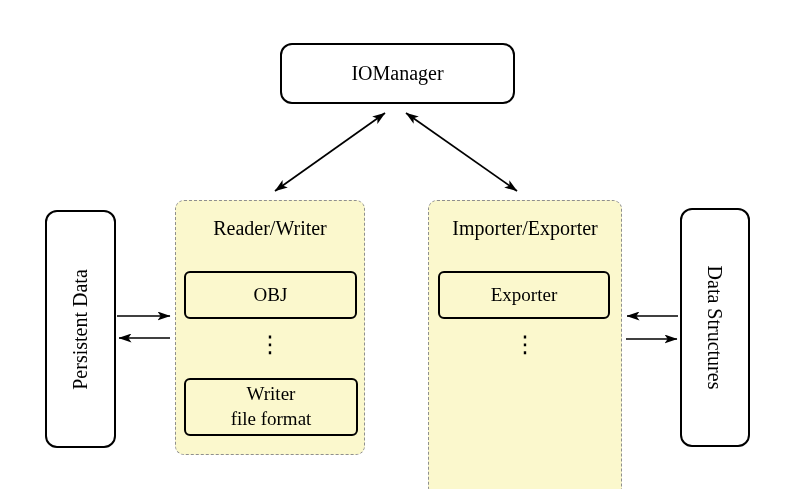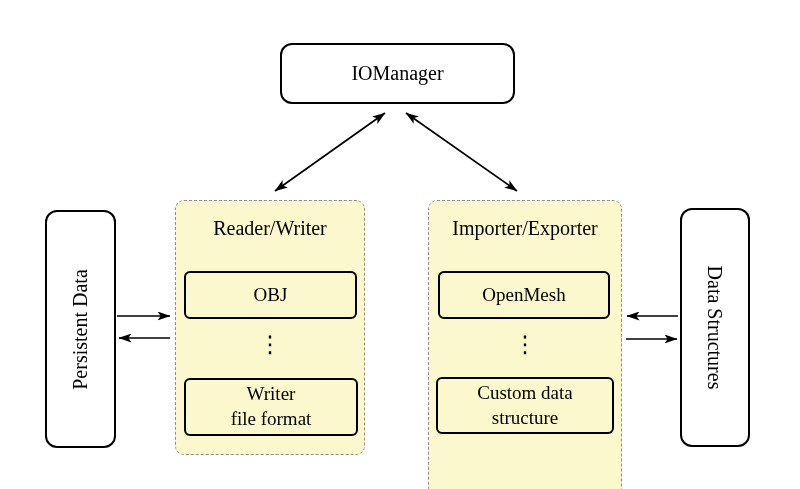--- a/index.html
+++ b/index.html
@@ -117,22 +117,18 @@
     <div class="ellipsis">⋮</div>
     <div class="inner" id="custom-file">
       <span>Writer
 file format</span>
     </div>
   </div>
 
   <div class="group" id="importer-exporter">
     <div class="group-title">Importer/Exporter</div>
     <div class="inner" id="openmesh">
-      <span>OpenMesh</span>
+      <span>Exporter</span>
     </div>
     <div class="ellipsis">⋮</div>
-    <div class="inner" id="custom-data">
-      <span>Custom data
-structure</span>
-    </div>
   </div>
 
 </div>
 
 </body></html>

